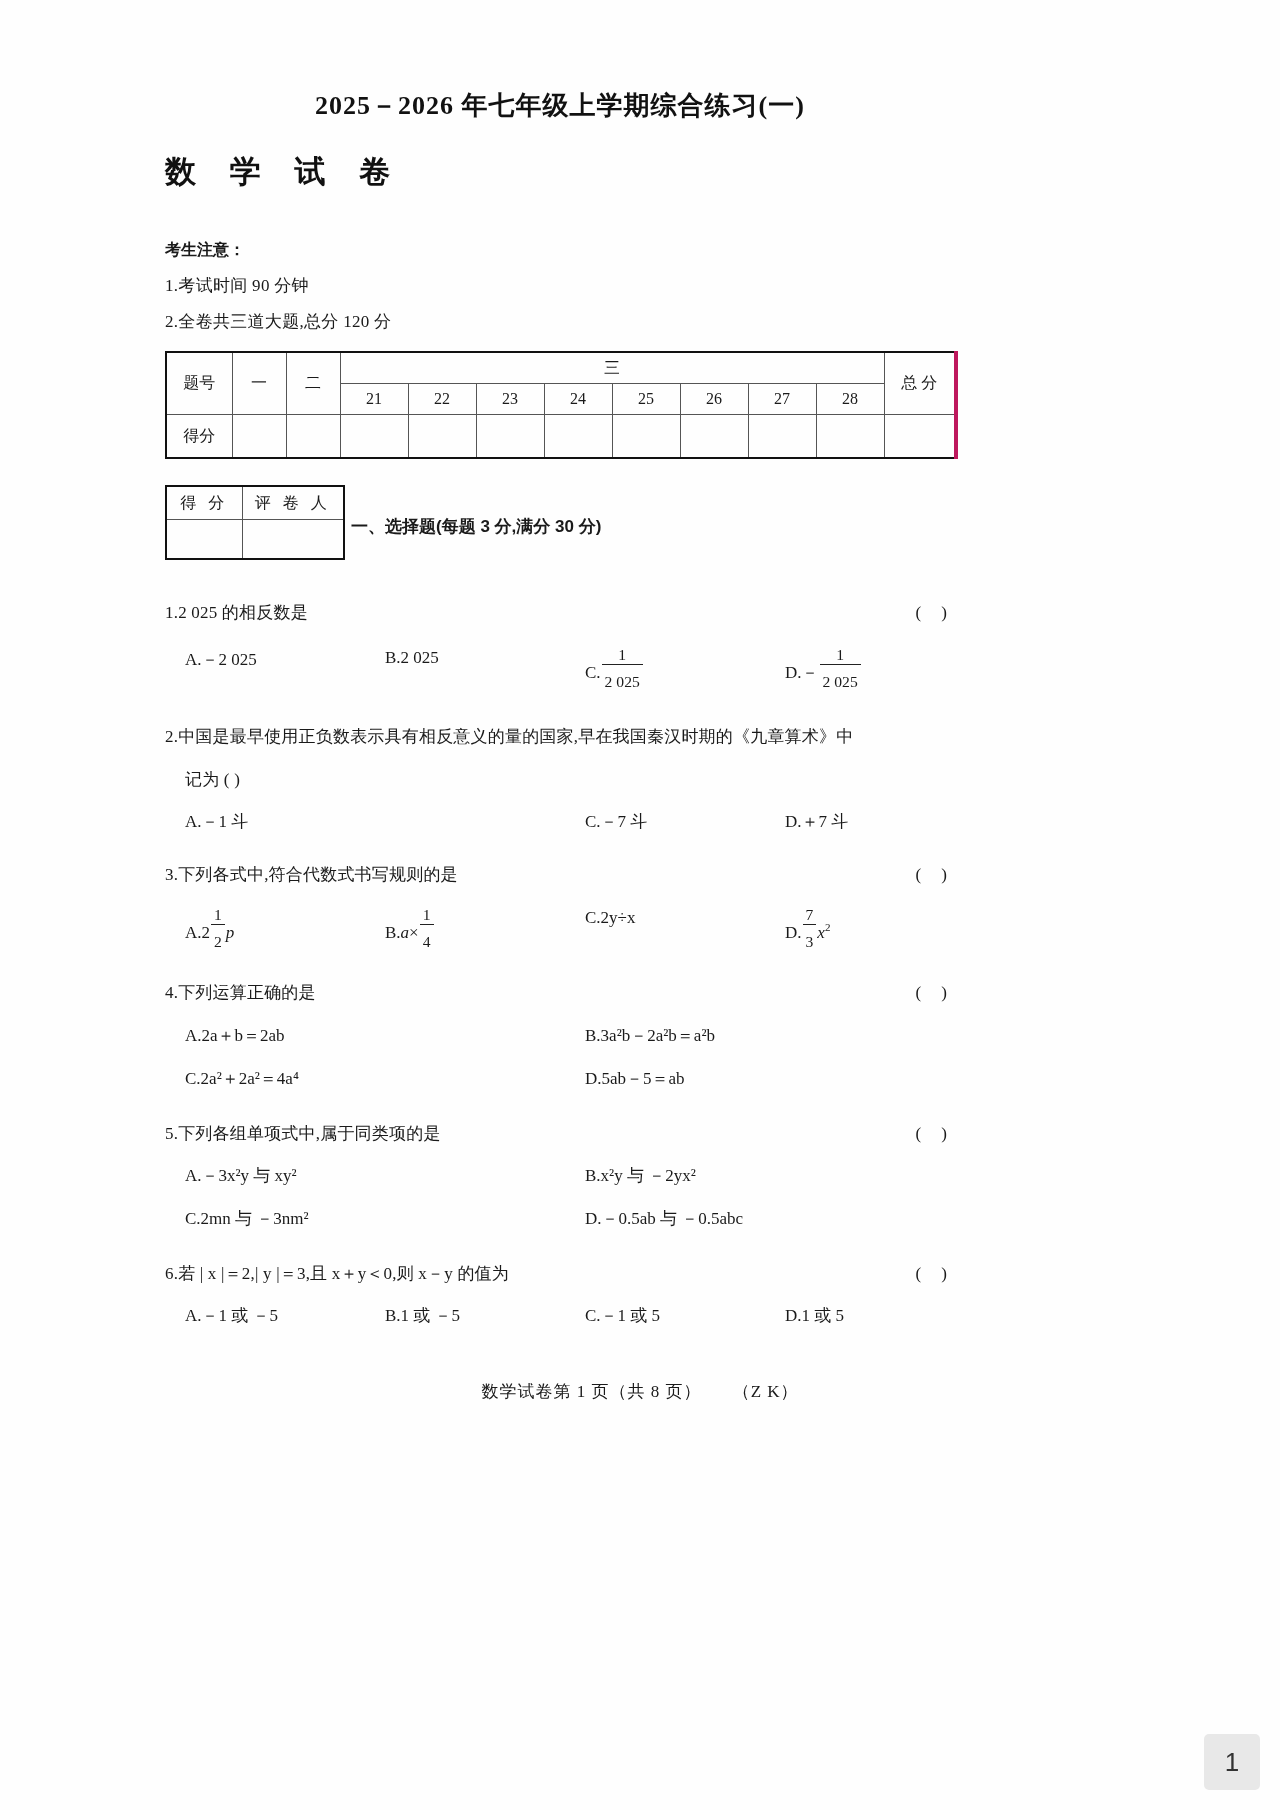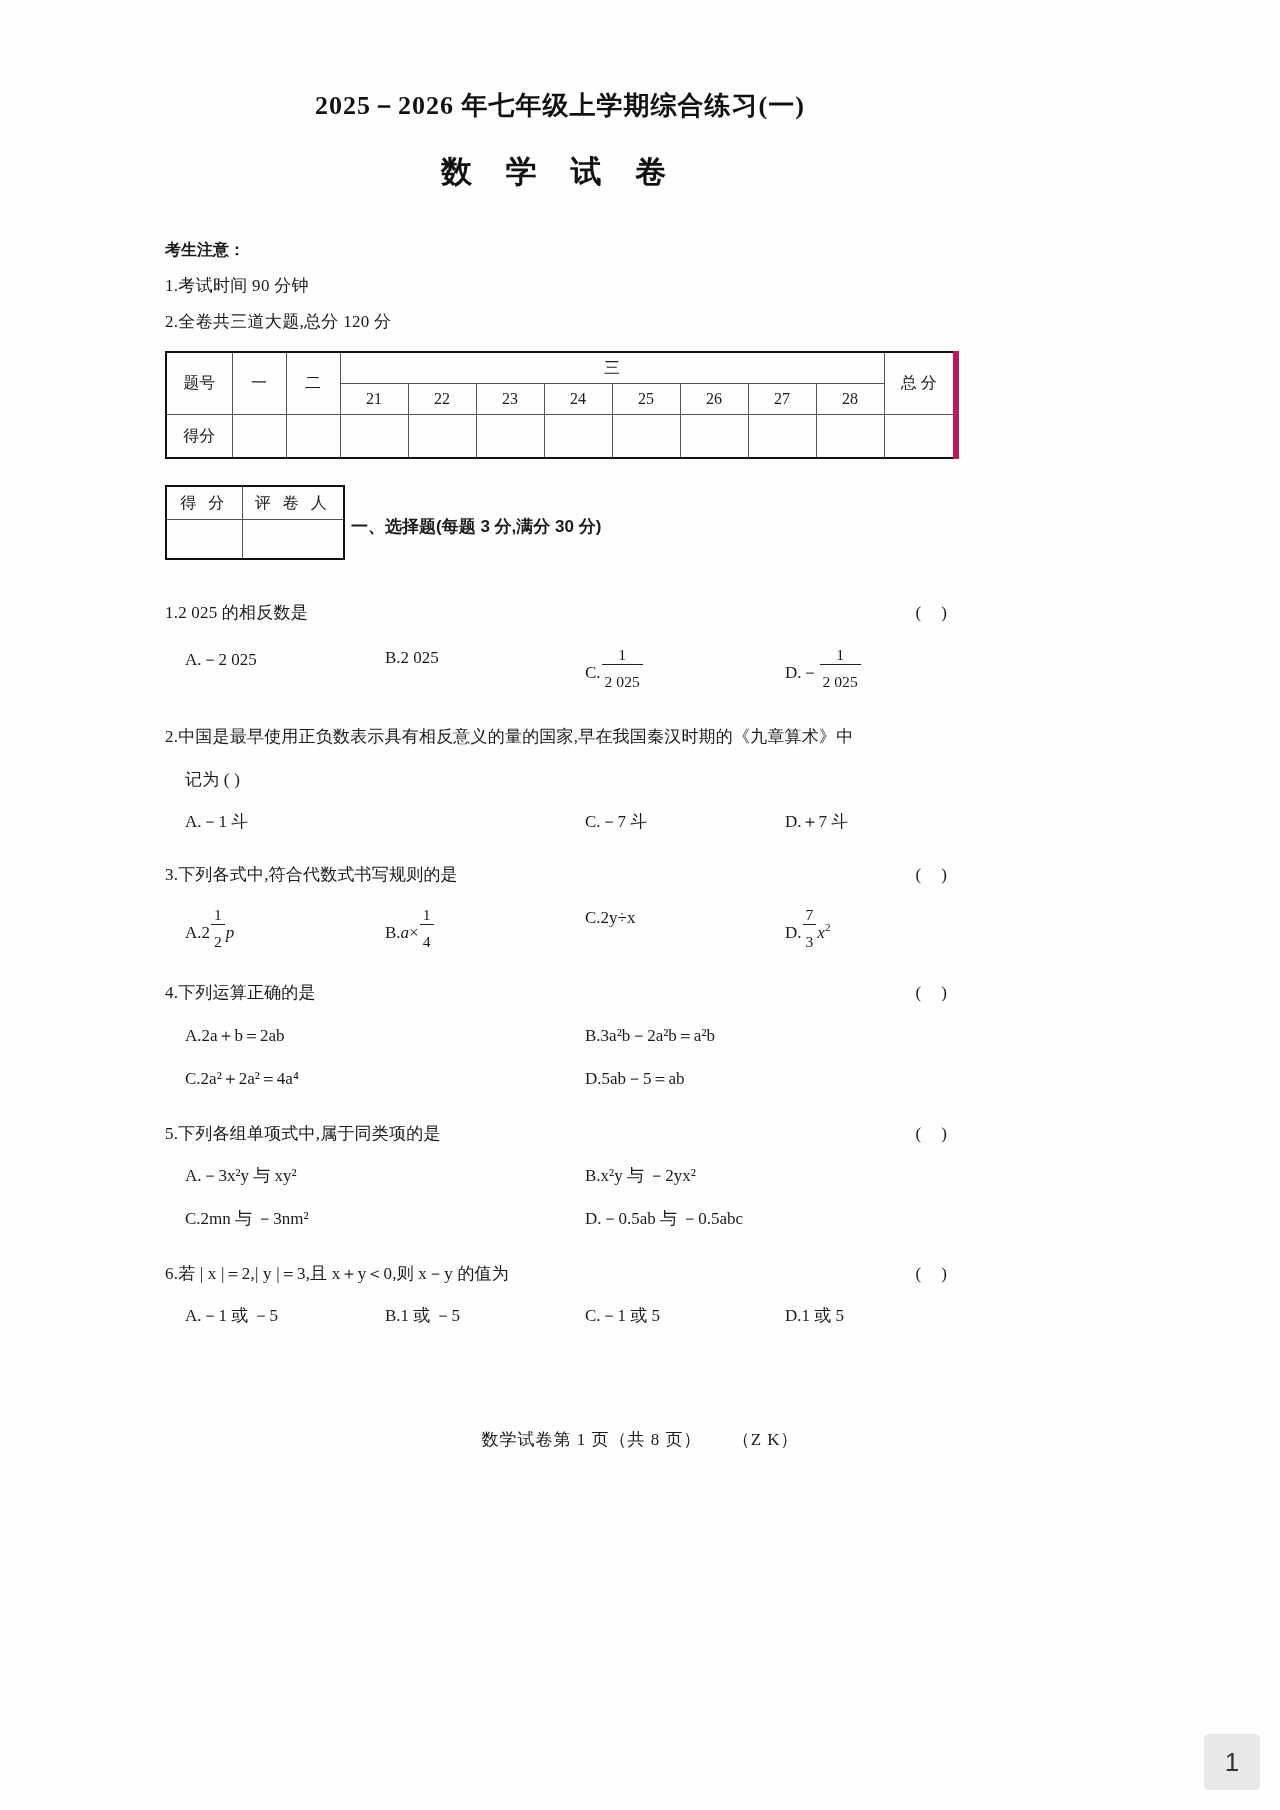--- a/index.html
+++ b/index.html
@@ -33,21 +33,20 @@
   .doc-title {
     text-align: center;
     font-family: "Liberation Serif", "DejaVu Serif", serif;
     font-weight: bold;
     font-size: 26px;
     letter-spacing: 1px;
     margin-top: 88px;
     color: #111;
   }
   .doc-subtitle {
-    text-align: center;
     font-weight: bold;
     font-size: 31px;
     letter-spacing: 13px;
     margin-top: 28px;
     color: #111;
   }
 
   
   .notice-head {
     font-family: Liberation Serif, serif;
@@ -70,21 +69,21 @@
   }
   .score-table td, .score-table th {
     border: 1px solid #555;
     text-align: center;
     font-weight: normal;
     font-size: 16px;
     height: 30px;
     padding: 0;
   }
   .score-table .outer-l { border-left: 2px solid #111; }
-  .score-table .outer-r { border-right: 6px solid #be185d; }
+  .score-table .outer-r { border-right: 4px solid #be185d; }
   .score-table tr.top td { border-top: 2px solid #111; }
   .score-table tr.bottom td { border-bottom: 2px solid #111; }
   .cell-label { font-size: 17px; }
   .cell-big { font-size: 17px; }
   .num-cell { font-size: 15px; }
 
   
   .grader-row {
     margin-top: 26px;
     display: flex;
@@ -177,21 +176,20 @@
 
   
   .footer {
     position: absolute;
     left: 0;
     top: 1380px;
     width: 1280px;
     text-align: center;
     font-size: 17px;
     letter-spacing: 1px;
-    margin-top: 48px;
   }
   .footer .zk { margin-left: 26px; }
 
   
   .page-badge {
     position: absolute;
     right: 20px;
     bottom: 20px;
     width: 56px;
     height: 56px;

